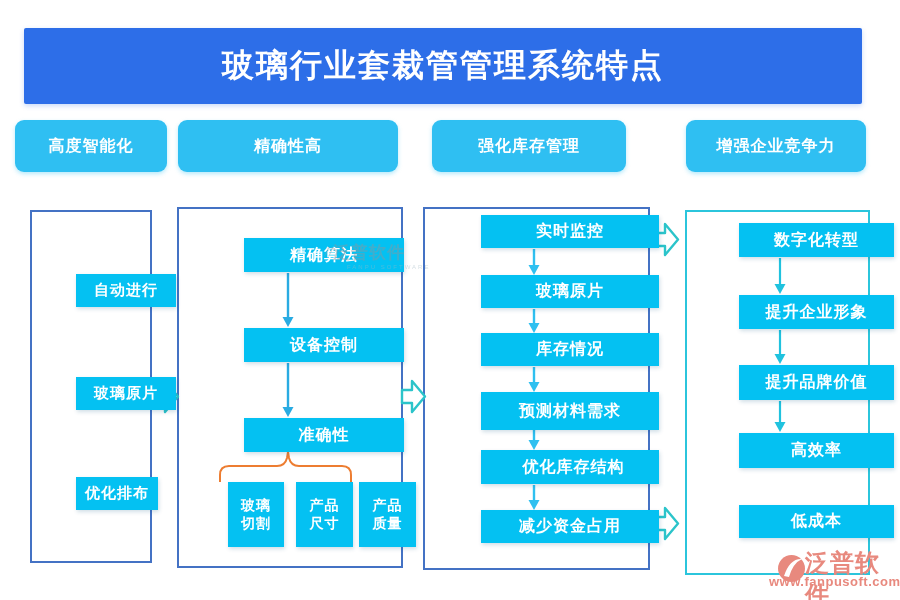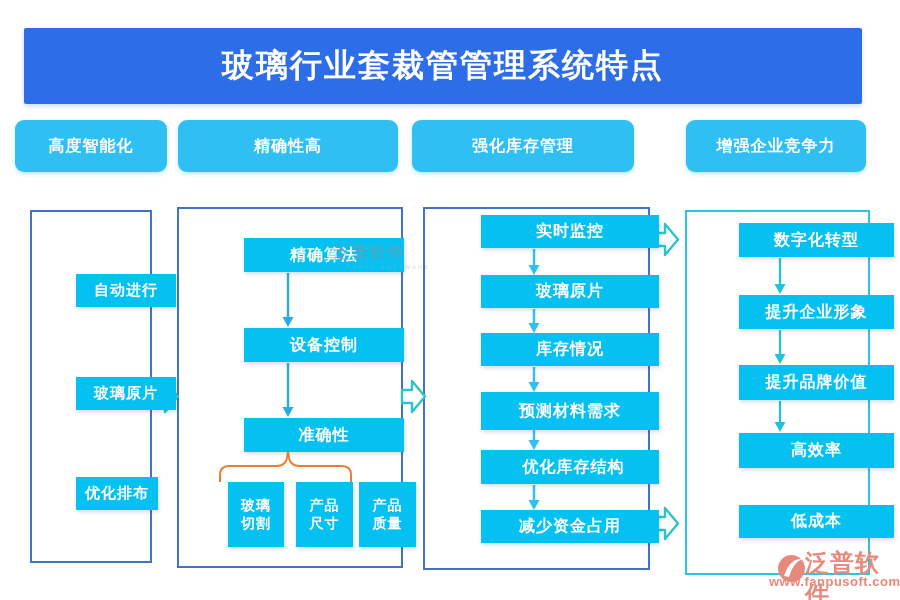--- a/index.html
+++ b/index.html
@@ -63,21 +63,21 @@
   .brand-name { left: 805px; top: 547px; font-size: 24px; font-weight: bold; letter-spacing: 1px; }
   .brand-url { left: 769px; top: 574px; font-size: 13px; font-weight: bold; letter-spacing: 0.5px; }
 </style>
 </head>
 <body>
 
 <div class="abs titlebar">玻璃行业套裁管管理系统特点</div>
 
 <div class="abs hdr" style="left:15px;width:152px;">高度智能化</div>
 <div class="abs hdr" style="left:178px;width:220px;">精确性高</div>
-<div class="abs hdr" style="left:412px;width:222px;">强化库存管理</div>
+<div class="abs hdr" style="left:432px;width:194px;">强化库存管理</div>
 <div class="abs hdr" style="left:686px;width:180px;">增强企业竞争力</div>
 
 <div class="abs panel" style="left:30px;top:210px;width:122px;height:353px;"></div>
 <div class="abs bx" style="left:40px;top:274px;width:100px;height:33px;font-size:15px;text-align:right;">自动进行</div>
 <div class="abs bx" style="left:40px;top:377px;width:100px;height:33px;font-size:15px;">玻璃原片</div>
 <div class="abs bx" style="left:40px;top:477px;width:82px;height:33px;font-size:15px;">优化排布</div>
 
 <svg class="conn" style="left:153px;top:377px;" width="27" height="39" viewBox="0 0 27 39">
   <path d="M2,13 H12 V4 L25,19.5 L12,35 V26 H2 Z" fill="#ffffff" stroke="#2BC4CA" stroke-width="2.4" stroke-linejoin="round"></path>
 </svg>

